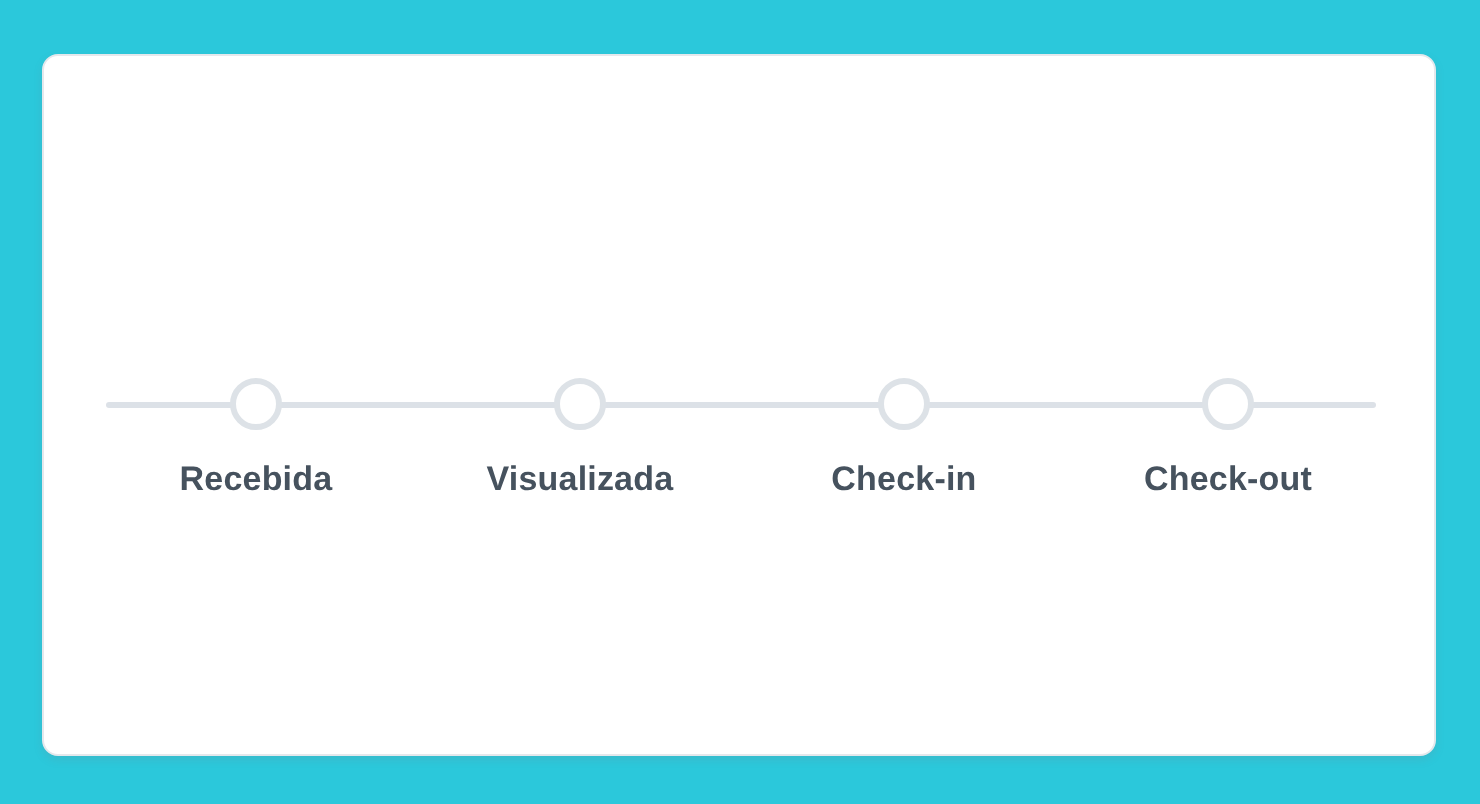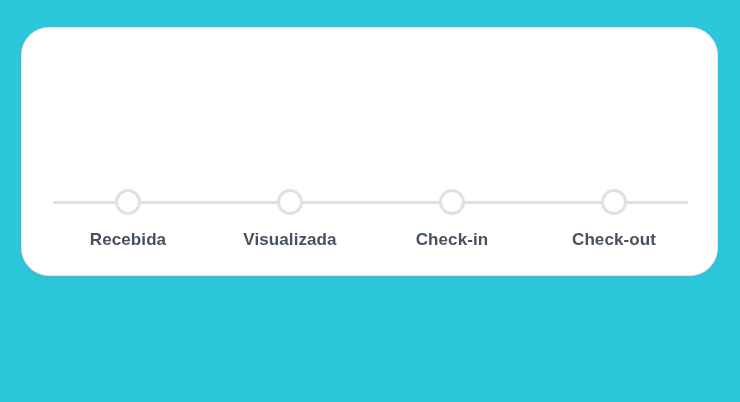--- a/index.html
+++ b/index.html
@@ -20,23 +20,23 @@
     height: 402px;
     background: #2bc8db;
   }
 
   
   .card {
     position: absolute;
     left: 21px;
     top: 27px;
     width: 697px;
-    height: 249px;
+    height: 351px;
     background: #ffffff;
-    border-radius: 28px;
+    border-radius: 8px;
     border: 1px solid #e4e8ec;
     box-sizing: border-box;
     box-shadow: 0 2px 4px rgba(120,130,140,0.18);
   }
 
   
   .stepper {
     position: absolute;
     left: 31px;           
     top: 148px;           

